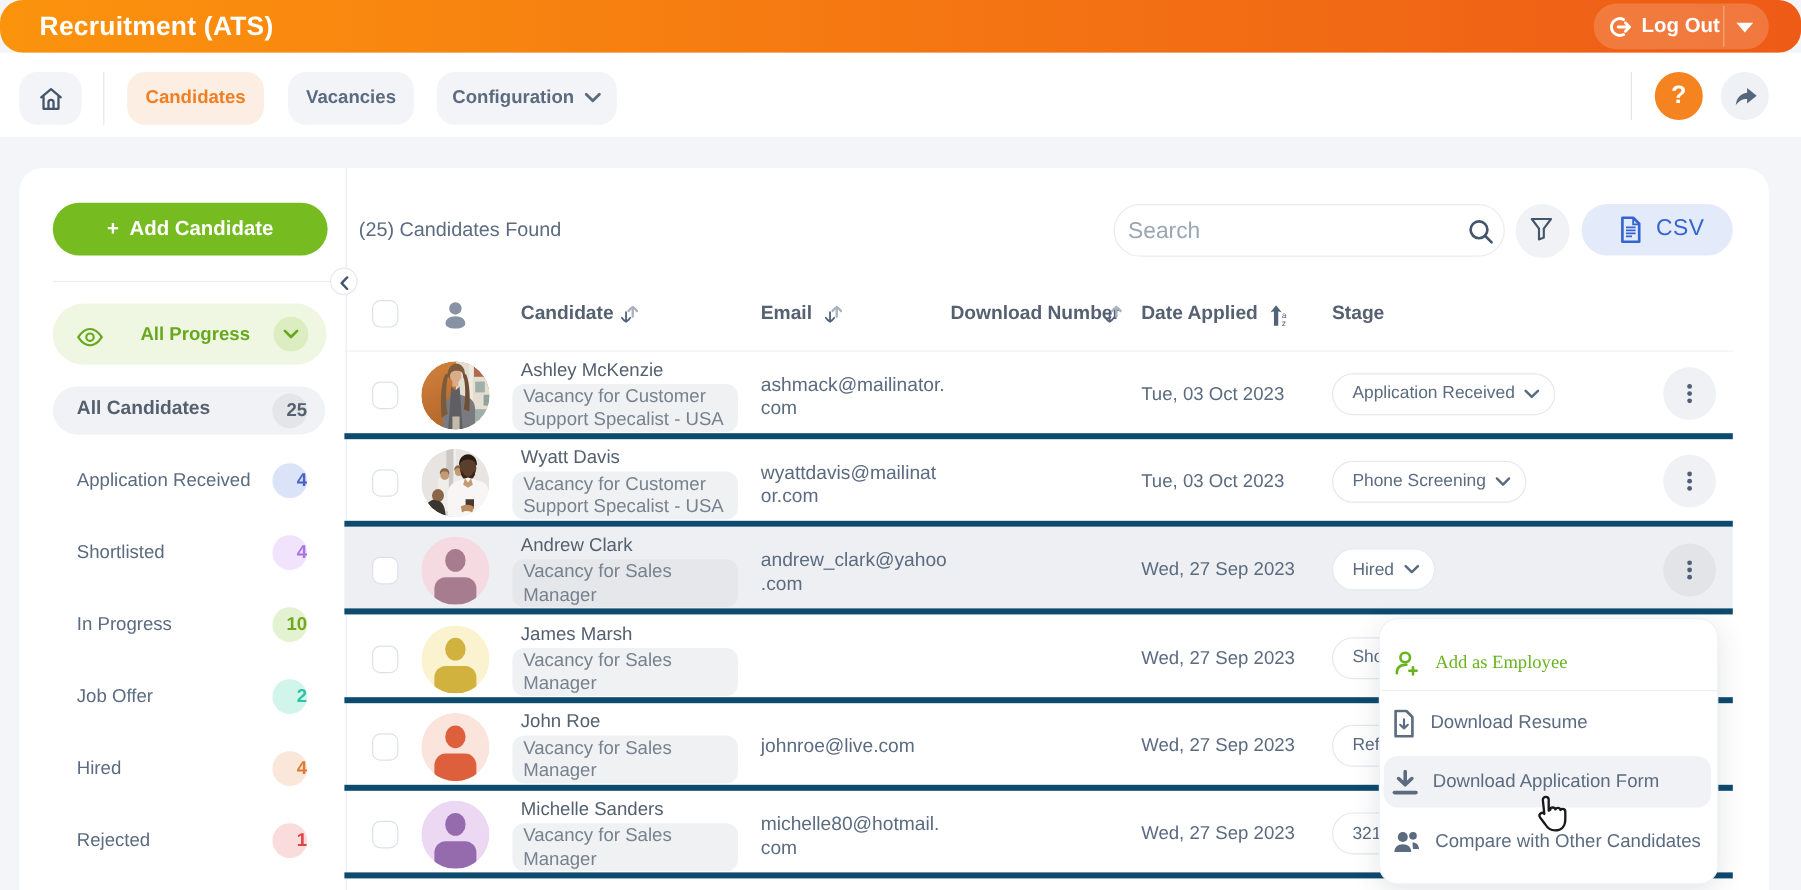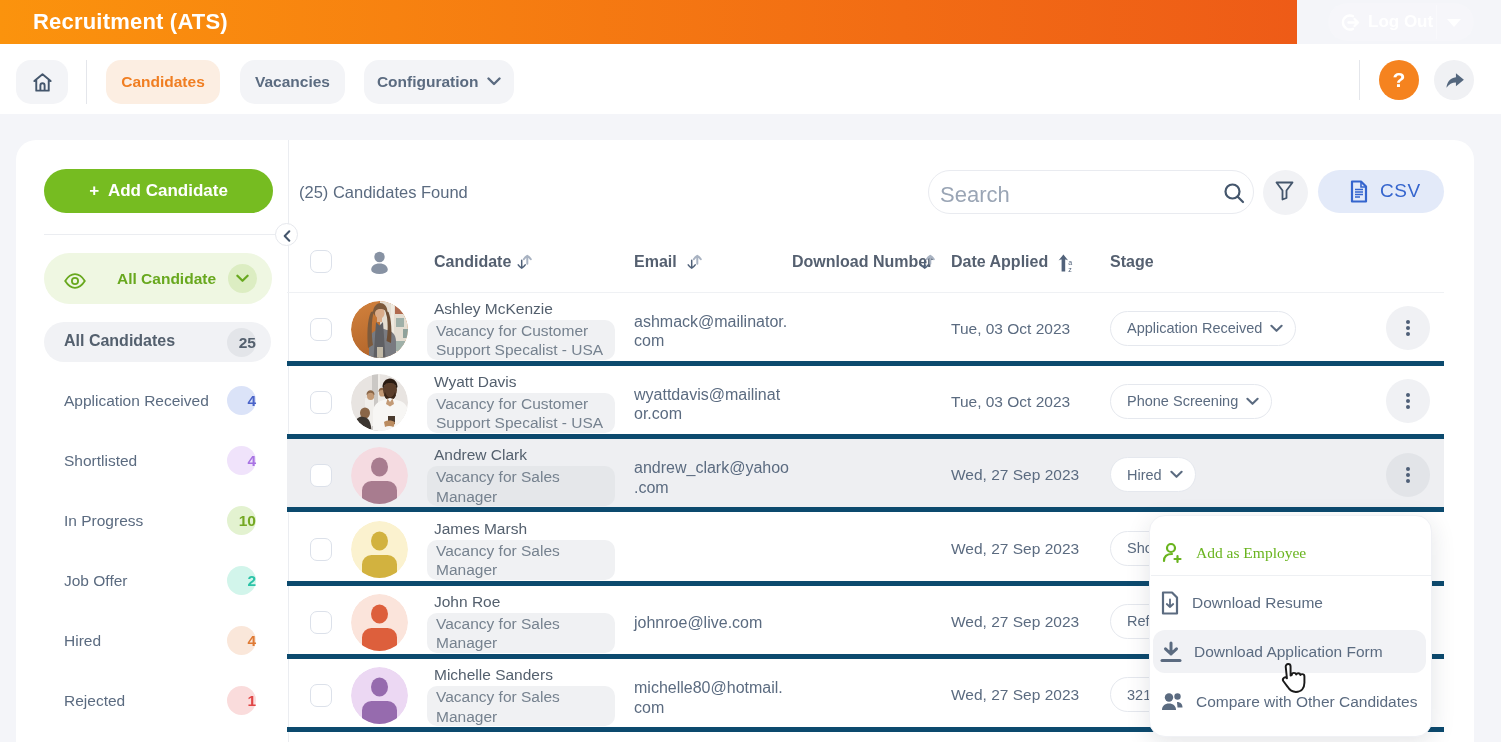--- a/index.html
+++ b/index.html
@@ -1,19 +1,19 @@
 <!DOCTYPE html>
 <html><head>
 <meta charset="utf-8">
 <style>
 * { margin:0; padding:0; box-sizing:border-box; }
 html,body { width:1501px; height:742px; overflow:hidden; font-family:"Liberation Sans", sans-serif; background:#F4F5F9; }
 .abs { position:absolute; }
 
-.topbar { position:absolute; left:0; top:0; width:1297px; height:44px; background:linear-gradient(90deg,#FB930D 0%,#EE5B17 100%); }
+.topbar { position:absolute; left:0; top:0; width:1501px; height:44px; background:linear-gradient(90deg,#FB930D 0%,#EE5B17 100%);border-radius:19px; }
 .title { position:absolute; left:33px; top:9px; color:#fff; font-size:22px; font-weight:bold; letter-spacing:0.2px; }
 .logout { position:absolute; left:1328px; top:3px; width:146px; height:38px; border-radius:19px; background:rgba(255,255,255,0.17); }
 .logout .txt { position:absolute; left:40px; top:9px; color:#fff; font-size:17px; font-weight:bold; }
 .logout .sep { position:absolute; left:108px; top:2px; width:1px; height:34px; background:rgba(255,255,255,0.35); }
 .logout .tri { position:absolute; left:119px; top:16px; width:0; height:0; border-left:7px solid transparent; border-right:7px solid transparent; border-top:8px solid #fff; }
 
 .nav { position:absolute; left:0; top:44px; width:1501px; height:70px; background:#fff; }
 .homebtn { position:absolute; left:15.5px; top:15.5px; width:52px; height:44px; border-radius:15px; background:#F3F4F7; }
 .navsep { position:absolute; left:86px; top:16px; width:1px; height:44px; background:#E4E6EB; }
 .pill { position:absolute; top:15.5px; height:44px; border-radius:15px; background:#F3F4F7; color:#5B6B80; font-size:15.5px; font-weight:bold; display:flex; align-items:center; justify-content:center; }
@@ -31,21 +31,21 @@
 .allvac .t { position:absolute; left:73px; top:17px; color:#68A81E; font-size:15.5px; font-weight:bold; }
 .allvac .circ { position:absolute; left:184px; top:11px; width:29px; height:29px; border-radius:50%; background:#DCEDC2; }
 .allcand { position:absolute; left:28px; top:182px; width:227px; height:40px; border-radius:20px; background:#F1F2F5; }
 .allcand .t { position:absolute; left:20px; top:10px; color:#54606E; font-size:16px; font-weight:bold; }
 .scount { position:absolute; left:183px; top:6px; width:29px; height:29px; border-radius:50%; text-align:right; line-height:29px; font-size:15.5px; font-weight:bold; }
 .sitem { position:absolute; left:48px; width:207px; height:29px; color:#5B6B80; font-size:15.5px; line-height:29px; }
 .sitem .scount { top:0; left:163px; }
 
 .found { position:absolute; left:283px; top:43px; color:#5B6B80; font-size:16.5px; }
 .search { position:absolute; left:912px; top:30px; width:326px; height:44px; border-radius:22px; border:1px solid #E9EBF0; background:#fff; }
-.search .ph { position:absolute; left:11px; top:11px; color:#9AA5B5; font-size:22px; }
+.search .ph { position:absolute; left:11px; top:11px; color:#9AA5B5; font-size:19px; }
 .filterbtn { position:absolute; left:1247px; top:30px; width:45px; height:45px; border-radius:50%; background:#F1F2F5; }
 .csvbtn { position:absolute; left:1302px; top:30px; width:126px; height:43px; border-radius:21.5px; background:#E3EAF9; }
 .csvbtn .t { position:absolute; left:62px; top:10px; color:#3565CE; font-size:19px; letter-spacing:0.5px; }
 </style>
 </head>
 <body>
 <div class="topbar">
   <div class="title">Recruitment (ATS)</div>
   <div class="logout">
     <svg class="abs" style="left:13px;top:10px" width="19" height="19" viewBox="0 0 19 19">
@@ -83,21 +83,21 @@
   <div class="addbtn">+&nbsp; Add Candidate</div>
   <div class="sidediv"></div>
   <div class="collapse"><svg style="margin-top:5.5px" width="8" height="12" viewBox="0 0 8 12">
         <path d="M6.3 1.2 L1.7 6 L6.3 10.8" fill="none" stroke="#44566C" stroke-width="2" stroke-linecap="round" stroke-linejoin="round"></path>
       </svg></div>
   <div class="allvac">
     <svg class="abs" style="left:20px;top:19.5px" width="22" height="16" viewBox="0 0 22 16">
         <path d="M1.2 8 C4.2 3.3 7.6 1.2 11 1.2 s6.8 2.1 9.8 6.8 c-3 4.7-6.4 6.8-9.8 6.8 s-6.8-2.1-9.8-6.8 Z" fill="none" stroke="#68A81E" stroke-width="1.8"></path>
         <circle cx="11" cy="8" r="3.1" fill="none" stroke="#68A81E" stroke-width="1.8"></circle>
       </svg>
-    <div class="t">All Candidate</div>
+    <div class="t">All Progress</div>
     <div class="circ">
         <svg class="abs" style="left:8px;top:10px" width="13" height="9" viewBox="0 0 14 9">
           <path d="M1.5 1.5 L7 7 L12.5 1.5" fill="none" stroke="#68A81E" stroke-width="2.4" stroke-linecap="round" stroke-linejoin="round"></path>
         </svg>
       </div>
   </div>
   <div class="allcand">
       <div class="t">All Candidates</div>
       <div class="scount" style="background:#E3E5E9;color:#54606E;">25</div>
     </div>

